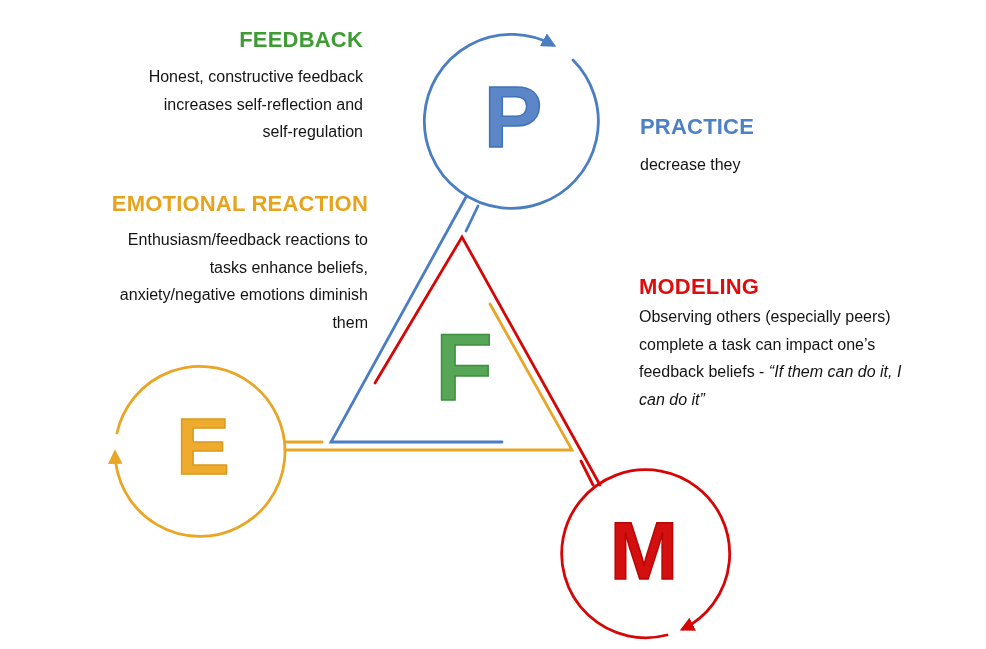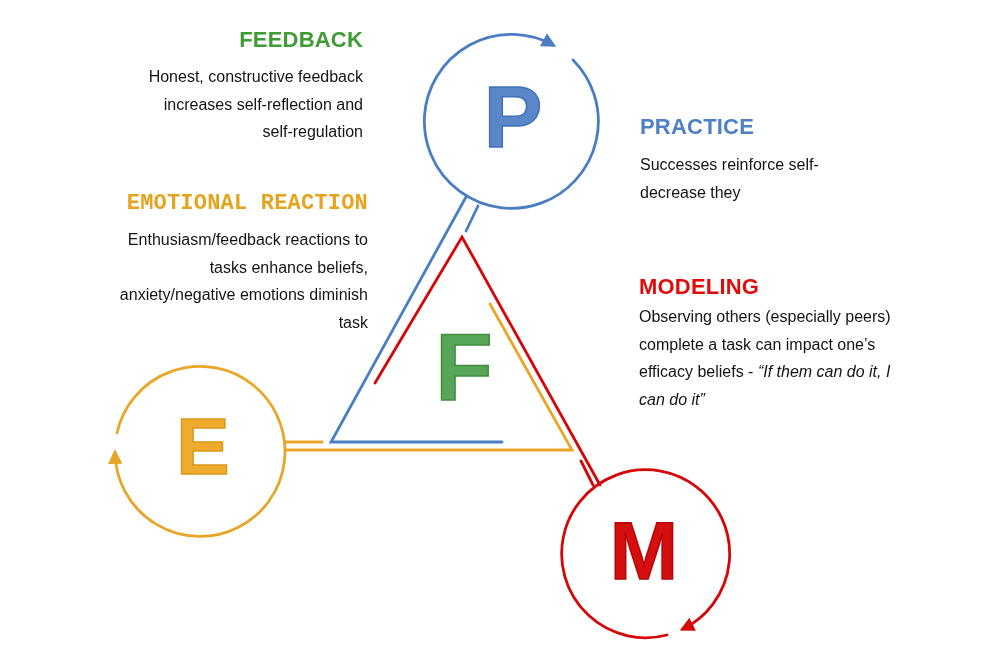--- a/index.html
+++ b/index.html
@@ -40,21 +40,21 @@
   .align-right { text-align: right; }
   .align-left  { text-align: left; }
 
   .block-feedback  { top: 7px;   left: 0;     width: 363px; }
   .block-feedback .title { color: var(--green, #3f9c35); margin-bottom: 11px; margin-top: 21px; }
 
   .block-practice  { top: 115px; left: 640px; width: 340px; }
   .block-practice .title { color: var(--blue-heading, #4d80c4); }
 
   .block-emotional { top: 192px; left: 0;     width: 368px; }
-  .block-emotional .title { color: var(--yellow-heading, #e6a41e); margin-bottom: 10px; font-family: Liberation Mono, monospace; }
+  .block-emotional .title { color: var(--yellow-heading, #e6a41e); margin-bottom: 10px; }
 
   .block-modeling  { top: 275px; left: 639px; width: 350px; }
   .block-modeling .title { color: var(--red-heading, #e00b0b); margin-bottom: 4px; }
 
   .italic { font-style: italic; }
 
   
   .node-letter {
     position: absolute;
     transform: translate(-50%, -54%);
@@ -127,35 +127,34 @@
 
   <div class="tblock block-feedback align-right">
     <div class="title">FEEDBACK</div>
     <div class="bodyline">Honest, constructive feedback</div>
     <div class="bodyline">increases self-reflection and</div>
     <div class="bodyline">self-regulation</div>
   </div>
 
   <div class="tblock block-practice align-left">
     <div class="title">PRACTICE</div>
-    <div class="bodyline">Successes reinforce self-</div>
     <div class="bodyline">decrease they</div>
   </div>
 
   <div class="tblock block-emotional align-right">
     <div class="title">EMOTIONAL REACTION</div>
     <div class="bodyline">Enthusiasm/feedback reactions to</div>
     <div class="bodyline">tasks enhance beliefs,</div>
     <div class="bodyline">anxiety/negative emotions diminish</div>
-    <div class="bodyline">task</div>
+    <div class="bodyline">them</div>
   </div>
 
   <div class="tblock block-modeling align-left">
     <div class="title">MODELING</div>
     <div class="bodyline">Observing others (especially peers)</div>
     <div class="bodyline">complete a task can impact one’s</div>
     <div class="bodyline">
-      <span>efficacy beliefs - </span><span class="italic">“If them can do it, I</span>
+      <span>feedback beliefs - </span><span class="italic">“If them can do it, I</span>
     </div>
     <div class="bodyline italic">can do it”</div>
   </div>
 
 </div>
 
 </body></html>

